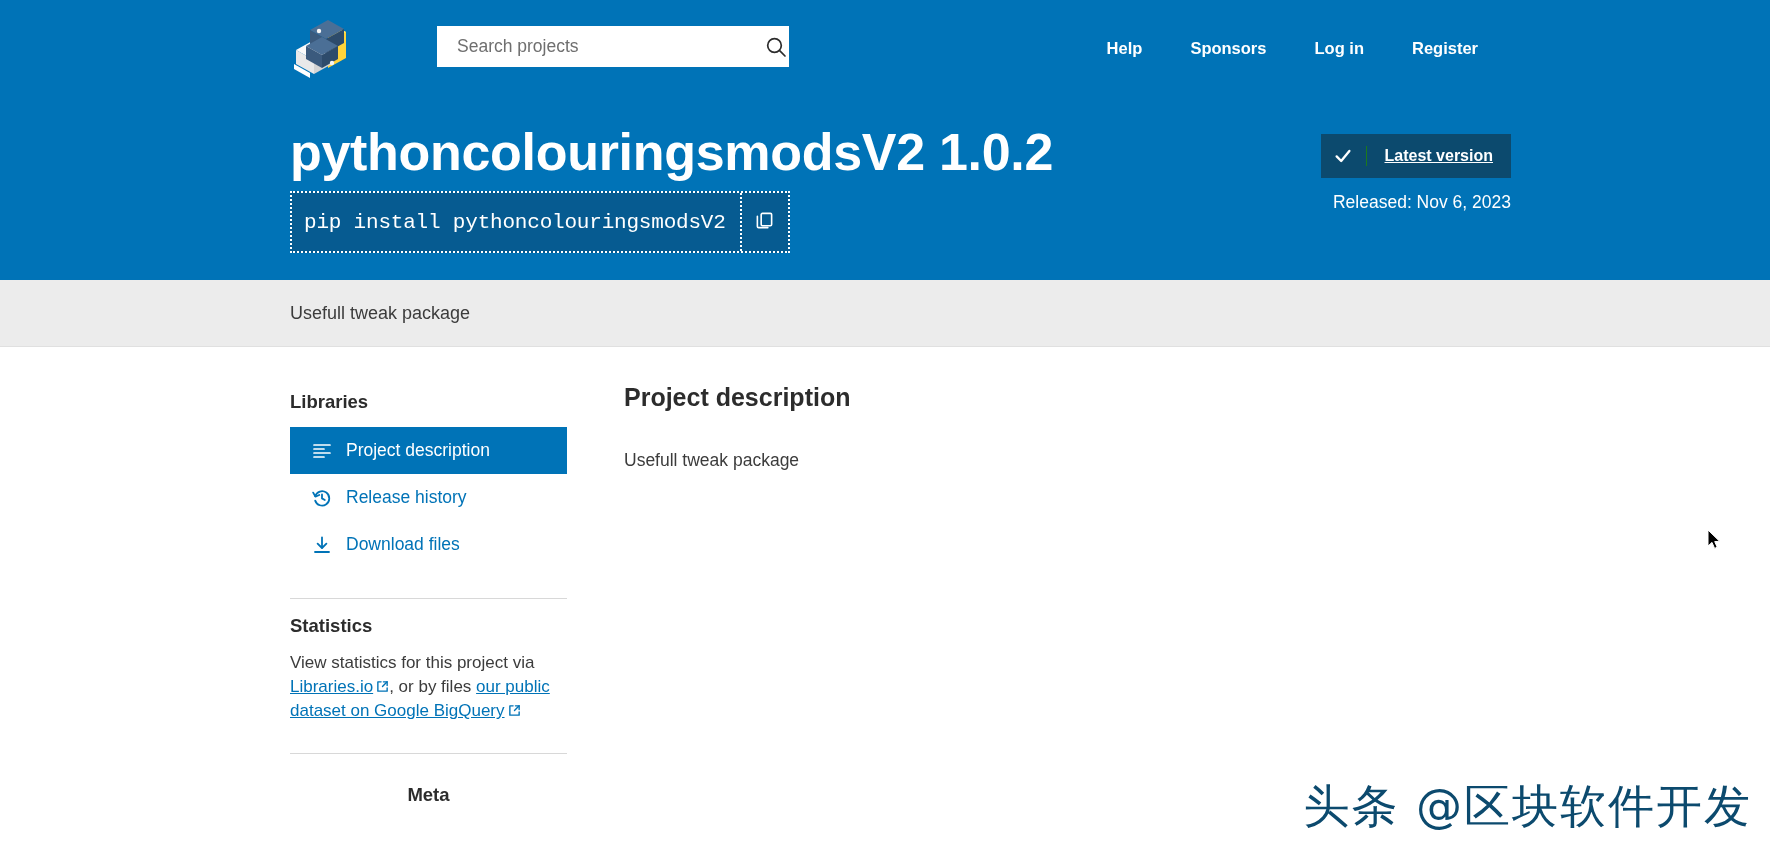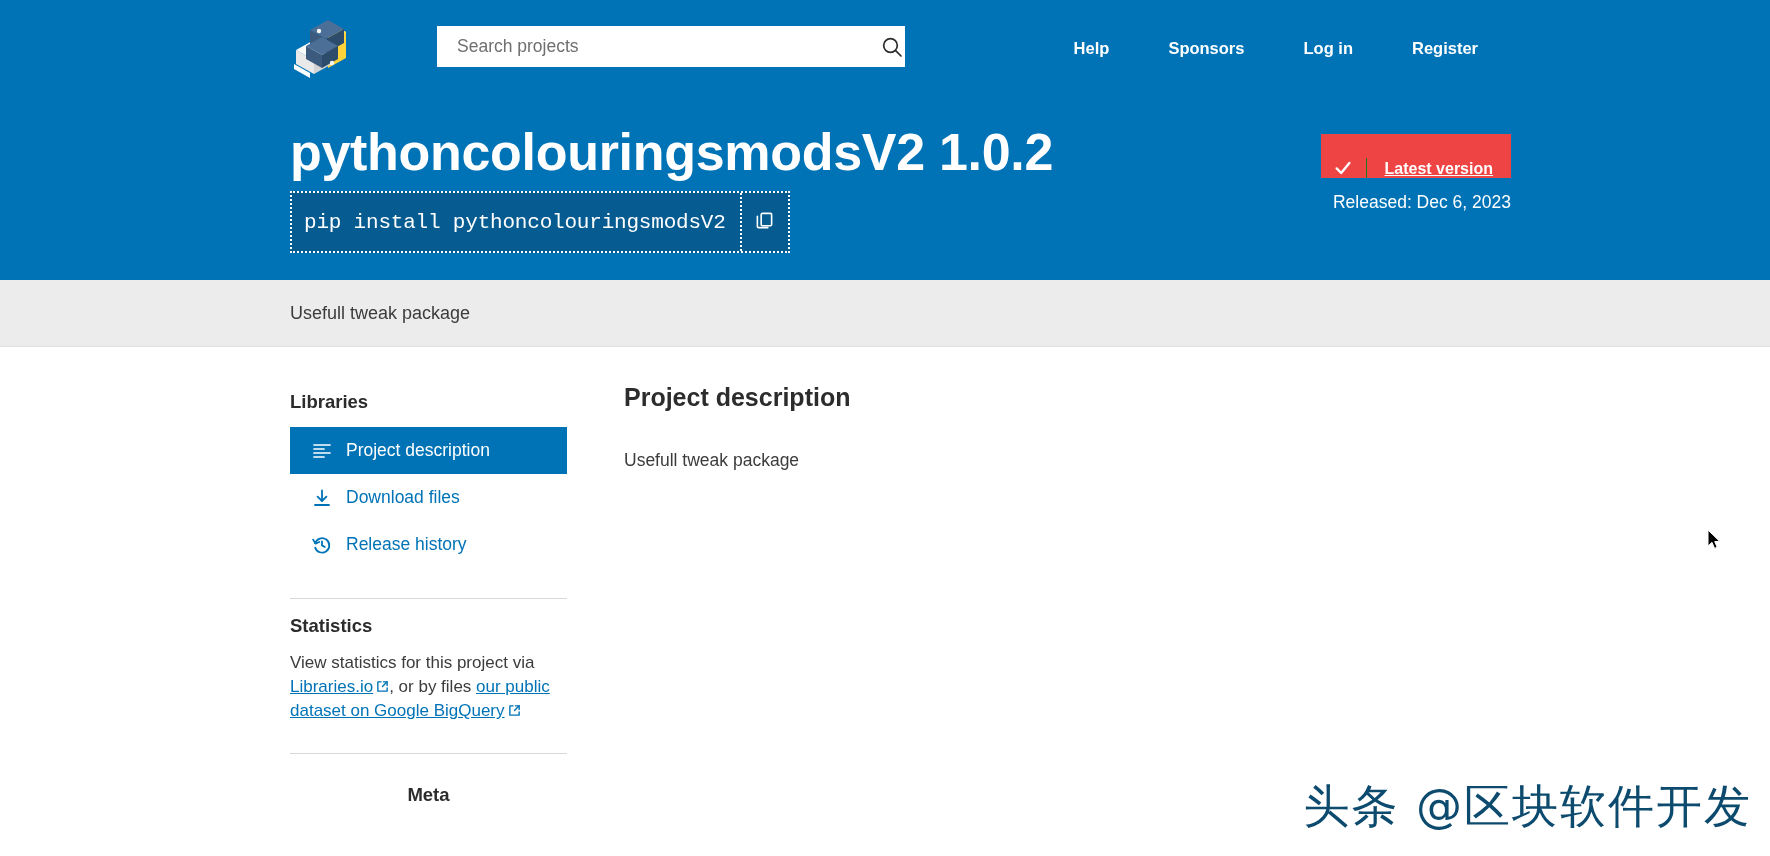--- a/index.html
+++ b/index.html
@@ -33,21 +33,21 @@
     position: absolute;
     left: 288px;
     top: 14px;
     width: 70px;
     height: 66px;
   }
   .search-wrap {
     position: absolute;
     left: 437px;
     top: 26px;
-    width: 468px;
+    width: 352px;
     height: 41px;
     background: #ffffff;
     display: flex;
     align-items: center;
     padding: 0 2px 0 18px;
   }
   .search-input {
     border: none;
     outline: none;
     flex: 1;
@@ -58,21 +58,21 @@
   }
   .search-input::placeholder { color: #6f6f6f; opacity: 1; }
   .search-icon { width: 22px; height: 22px; flex: none; }
   .nav-links {
     position: absolute;
     right: 270px;
     top: 0;
     height: 96px;
     display: flex;
     align-items: center;
-    gap: 15px;
+    gap: 4px;
   }
   .nav-link {
     color: #ffffff;
     font-size: 16.5px;
     font-weight: bold;
     text-decoration: none;
     padding: 6px 22px;
     white-space: nowrap;
     cursor: pointer;
   }
@@ -122,22 +122,22 @@
     align-items: center;
     justify-content: center;
     cursor: pointer;
     padding: 0;
   }
   .badge-latest {
     position: absolute;
     right: 259px;
     top: 38px;
     display: flex;
-    align-items: flex-end;
-    background: #ef4444;
+    align-items: center;
+    background: #0c4a6e;
     height: 44px;
     cursor: pointer;
   }
   .badge-check {
     width: 46px;
     display: flex;
     align-items: center;
     justify-content: center;
     border-right: 1px solid #1c7a1c;
   }
@@ -345,21 +345,21 @@
 
     <div class="badge-latest">
       <span class="badge-check">
         <svg viewBox="0 0 22 22" width="20" height="20">
           <path d="M4 11.5 L9 16.5 L18 5.5" fill="none" stroke="#ffffff" stroke-width="2.6" stroke-linecap="round" stroke-linejoin="round"></path>
         </svg>
       </span>
       <span class="badge-label">Latest version</span>
     </div>
 
-    <div class="released">Released: Dec 6, 2023</div>
+    <div class="released">Released: Nov 6, 2023</div>
 
   </div>
 
   <div class="subbanner">
     <div class="subbanner-text">Usefull tweak package</div>
   </div>
 
   <div class="body-area">
 
     <div class="sidebar">
@@ -378,40 +378,40 @@
                 </g>
               </svg>
             </span>
             <span>Project description</span>
           </a>
         </li>
         <li>
           <a class="nav-item">
             <span class="ico">
               <svg viewBox="0 0 20 20" width="20" height="20">
+                <path d="M3.2 8.2 A7.2 7.2 0 1 1 3.2 12.6" fill="none" stroke="#0073b7" stroke-width="1.8" stroke-linecap="round"></path>
+                <path d="M1.2 4.6 L3.4 8.6 L7.3 7" fill="none" stroke="#0073b7" stroke-width="1.8" stroke-linecap="round" stroke-linejoin="round"></path>
+                <path d="M10 6.4 V10.4 L12.8 12" fill="none" stroke="#0073b7" stroke-width="1.8" stroke-linecap="round" stroke-linejoin="round"></path>
+              </svg>
+            </span>
+            <span>Release history</span>
+          </a>
+        </li>
+        <li>
+          <a class="nav-item">
+            <span class="ico">
+              <svg viewBox="0 0 20 20" width="20" height="20">
                 <g stroke="#0073b7" stroke-width="1.8" stroke-linecap="round" stroke-linejoin="round" fill="none">
                   <line x1="10" y1="2.5" x2="10" y2="12.5"></line>
                   <path d="M5.6 8.6 L10 13 L14.4 8.6"></path>
                   <line x1="3" y1="17" x2="17" y2="17"></line>
                 </g>
               </svg>
             </span>
             <span>Download files</span>
-          </a>
-        </li>
-        <li>
-          <a class="nav-item">
-            <span class="ico">
-              <svg viewBox="0 0 20 20" width="20" height="20">
-                <path d="M3.2 8.2 A7.2 7.2 0 1 1 3.2 12.6" fill="none" stroke="#0073b7" stroke-width="1.8" stroke-linecap="round"></path>
-                <path d="M1.2 4.6 L3.4 8.6 L7.3 7" fill="none" stroke="#0073b7" stroke-width="1.8" stroke-linecap="round" stroke-linejoin="round"></path>
-                <path d="M10 6.4 V10.4 L12.8 12" fill="none" stroke="#0073b7" stroke-width="1.8" stroke-linecap="round" stroke-linejoin="round"></path>
-              </svg>
-            </span>
-            <span>Release history</span>
           </a>
         </li>
       </ul>
 
       <hr class="divider">
 
       <h2>Statistics</h2>
 
       <p class="stats-text">
         <span>View statistics for this project via</span>

